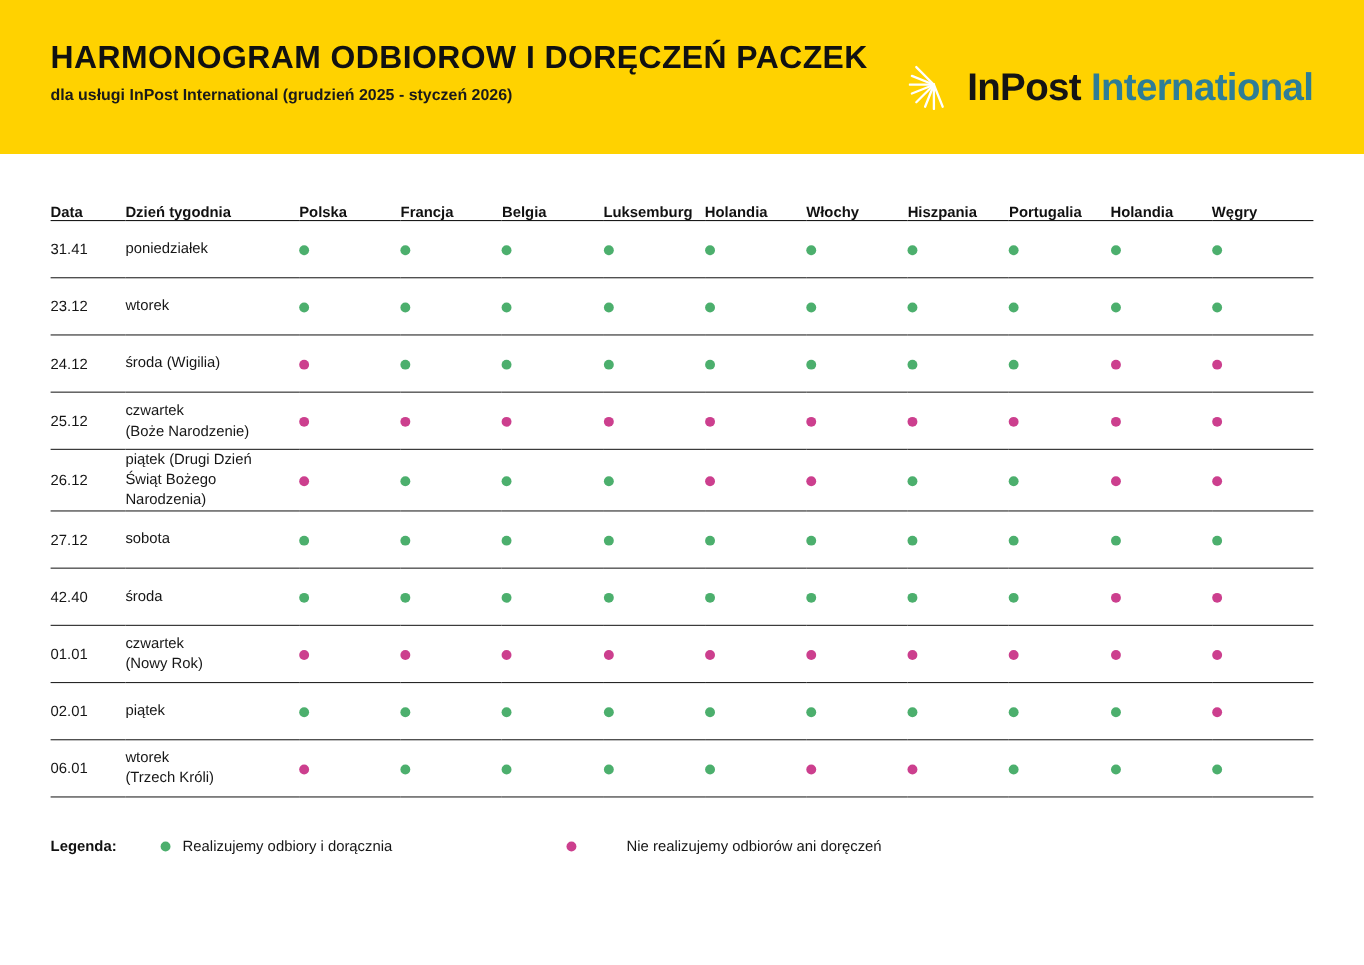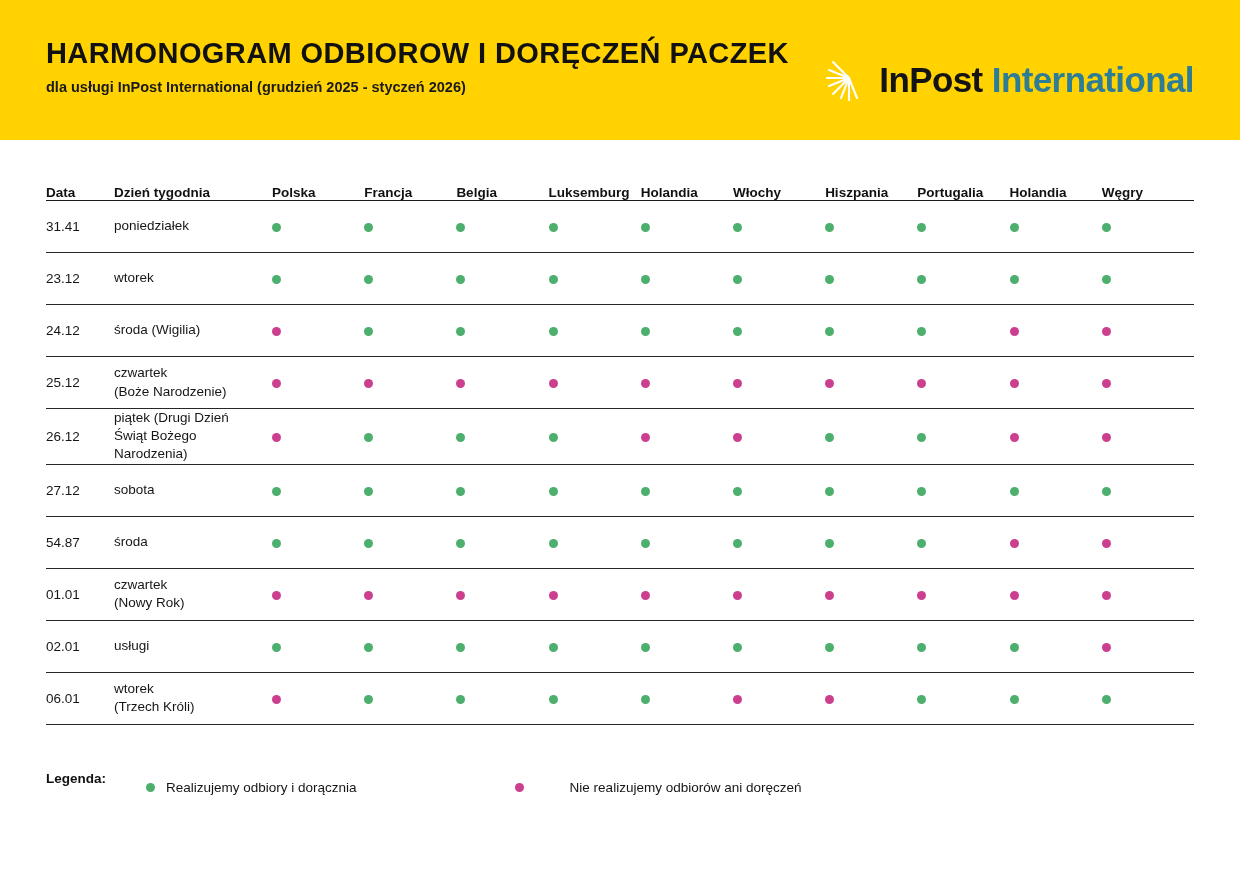--- a/index.html
+++ b/index.html
@@ -128,21 +128,20 @@
   }
   .legend-label {
     font-weight: 700;
     color: #111111;
     margin-right: 40px;
   }
   .legend-item {
     display: flex;
     align-items: center;
     gap: 11px;
-    margin-top: 18px;
   }
   .legend-item.second { margin-left: 158px; gap: 46px; }
 </style>
 </head>
 <body>
 
 <header class="banner">
   <div class="banner-text">
     <h1 class="banner-title">HARMONOGRAM ODBIOROW I DORĘCZEŃ PACZEK</h1>
     <p class="banner-sub">dla usługi InPost International (grudzień 2025 - styczeń 2026)</p>
@@ -279,21 +278,21 @@
           <td class="c-dot"><span class="dot yes"></span></td>
           <td class="c-dot"><span class="dot yes"></span></td>
           <td class="c-dot"><span class="dot yes"></span></td>
           <td class="c-dot"><span class="dot yes"></span></td>
           <td class="c-dot"><span class="dot yes"></span></td>
           <td class="c-dot"><span class="dot yes"></span></td>
           <td class="c-dot"><span class="dot yes"></span></td>
           <td class="c-dot"><span class="dot yes"></span></td>
         </tr>
         <tr>
-          <td class="c-date">54.87</td>
+          <td class="c-date">42.40</td>
           <td class="c-day">środa</td>
           <td class="c-dot"><span class="dot yes"></span></td>
           <td class="c-dot"><span class="dot yes"></span></td>
           <td class="c-dot"><span class="dot yes"></span></td>
           <td class="c-dot"><span class="dot yes"></span></td>
           <td class="c-dot"><span class="dot yes"></span></td>
           <td class="c-dot"><span class="dot yes"></span></td>
           <td class="c-dot"><span class="dot yes"></span></td>
           <td class="c-dot"><span class="dot yes"></span></td>
           <td class="c-dot"><span class="dot no"></span></td>
@@ -308,21 +307,21 @@
           <td class="c-dot"><span class="dot no"></span></td>
           <td class="c-dot"><span class="dot no"></span></td>
           <td class="c-dot"><span class="dot no"></span></td>
           <td class="c-dot"><span class="dot no"></span></td>
           <td class="c-dot"><span class="dot no"></span></td>
           <td class="c-dot"><span class="dot no"></span></td>
           <td class="c-dot"><span class="dot no"></span></td>
         </tr>
         <tr>
           <td class="c-date">02.01</td>
-          <td class="c-day">usługi</td>
+          <td class="c-day">piątek</td>
           <td class="c-dot"><span class="dot yes"></span></td>
           <td class="c-dot"><span class="dot yes"></span></td>
           <td class="c-dot"><span class="dot yes"></span></td>
           <td class="c-dot"><span class="dot yes"></span></td>
           <td class="c-dot"><span class="dot yes"></span></td>
           <td class="c-dot"><span class="dot yes"></span></td>
           <td class="c-dot"><span class="dot yes"></span></td>
           <td class="c-dot"><span class="dot yes"></span></td>
           <td class="c-dot"><span class="dot yes"></span></td>
           <td class="c-dot"><span class="dot no"></span></td>

